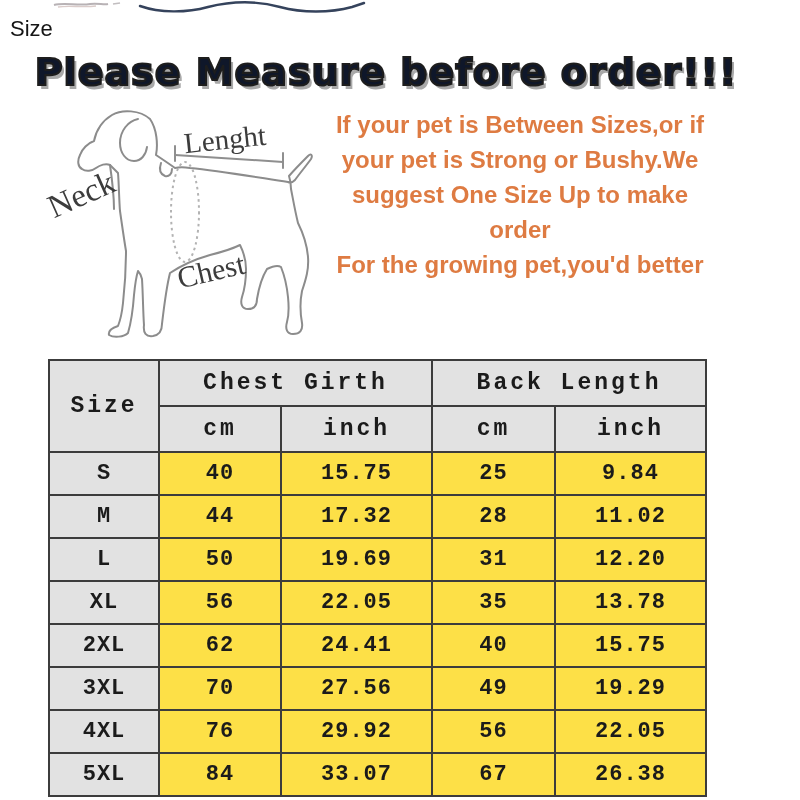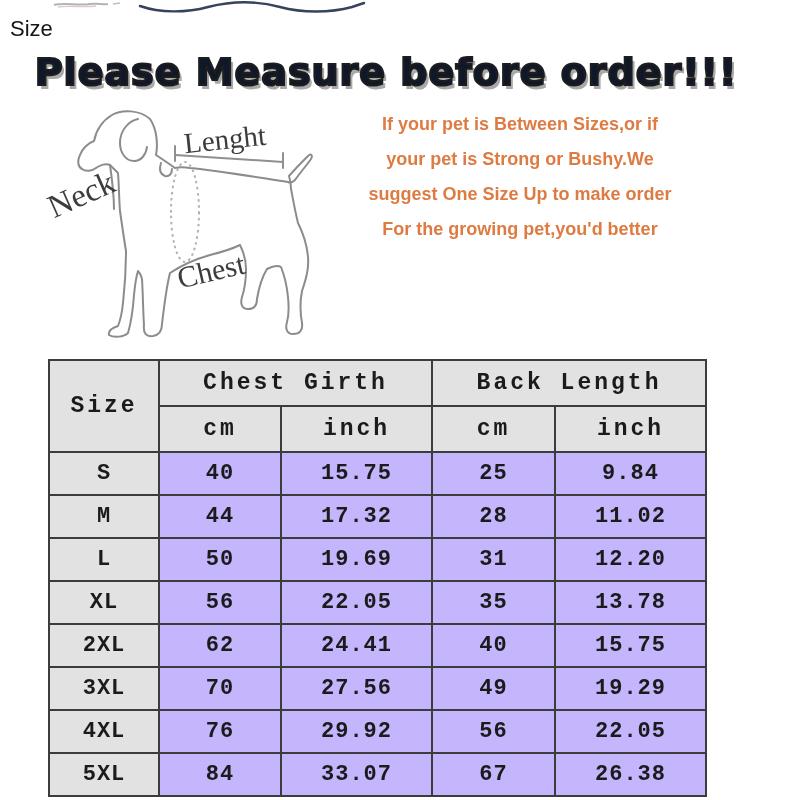--- a/index.html
+++ b/index.html
@@ -27,37 +27,37 @@
 
   .dog-diagram { position:absolute; left:40px; top:105px; width:300px; height:240px; }
   .dog-diagram text {
     font-family:"Liberation Serif", serif;
     fill:#3c3c3c;
   }
 
   .notice {
     position:absolute; left:318px; top:107px; width:404px;
     text-align:center;
-    font-weight:bold; font-size:18px; line-height:35px;
+    font-weight:bold; font-size:24px; line-height:35px;
     color:#de7b42;
   }
 
   table.size-chart {
     position:absolute; left:48px; top:359px;
     width:657px; border-collapse:collapse; table-layout:fixed;
     font-family:"Liberation Mono", monospace;
     color:#1b1b1b;
   }
   table.size-chart td, table.size-chart th {
     border:2px solid #3c3c3c;
     text-align:center; vertical-align:middle;
     font-weight:bold;
   }
   table.size-chart th { background:#e2e2e2; font-size:23px; letter-spacing:3px; }
-  table.size-chart td { background:#c4b5fd; font-size:22px; letter-spacing:1px; }
+  table.size-chart td { background:#fde047; font-size:22px; letter-spacing:1px; }
   table.size-chart td.rowhead { background:#e2e2e2; }
   tr.hdr { height:46px; }
   tr.datarow { height:43px; }
 </style>
 </head>
 <body>
 
 <svg class="squiggle" width="70" height="12" viewBox="0 0 70 12">
   <path d="M2,5 C12,2 26,6 38,4 C46,3 52,5 56,4" stroke="#9a9296" stroke-width="2" fill="none" opacity="0.7"></path>
   <path d="M6,7 C18,5 30,8 44,6" stroke="#b59a96" stroke-width="1.4" fill="none" opacity="0.5"></path>

